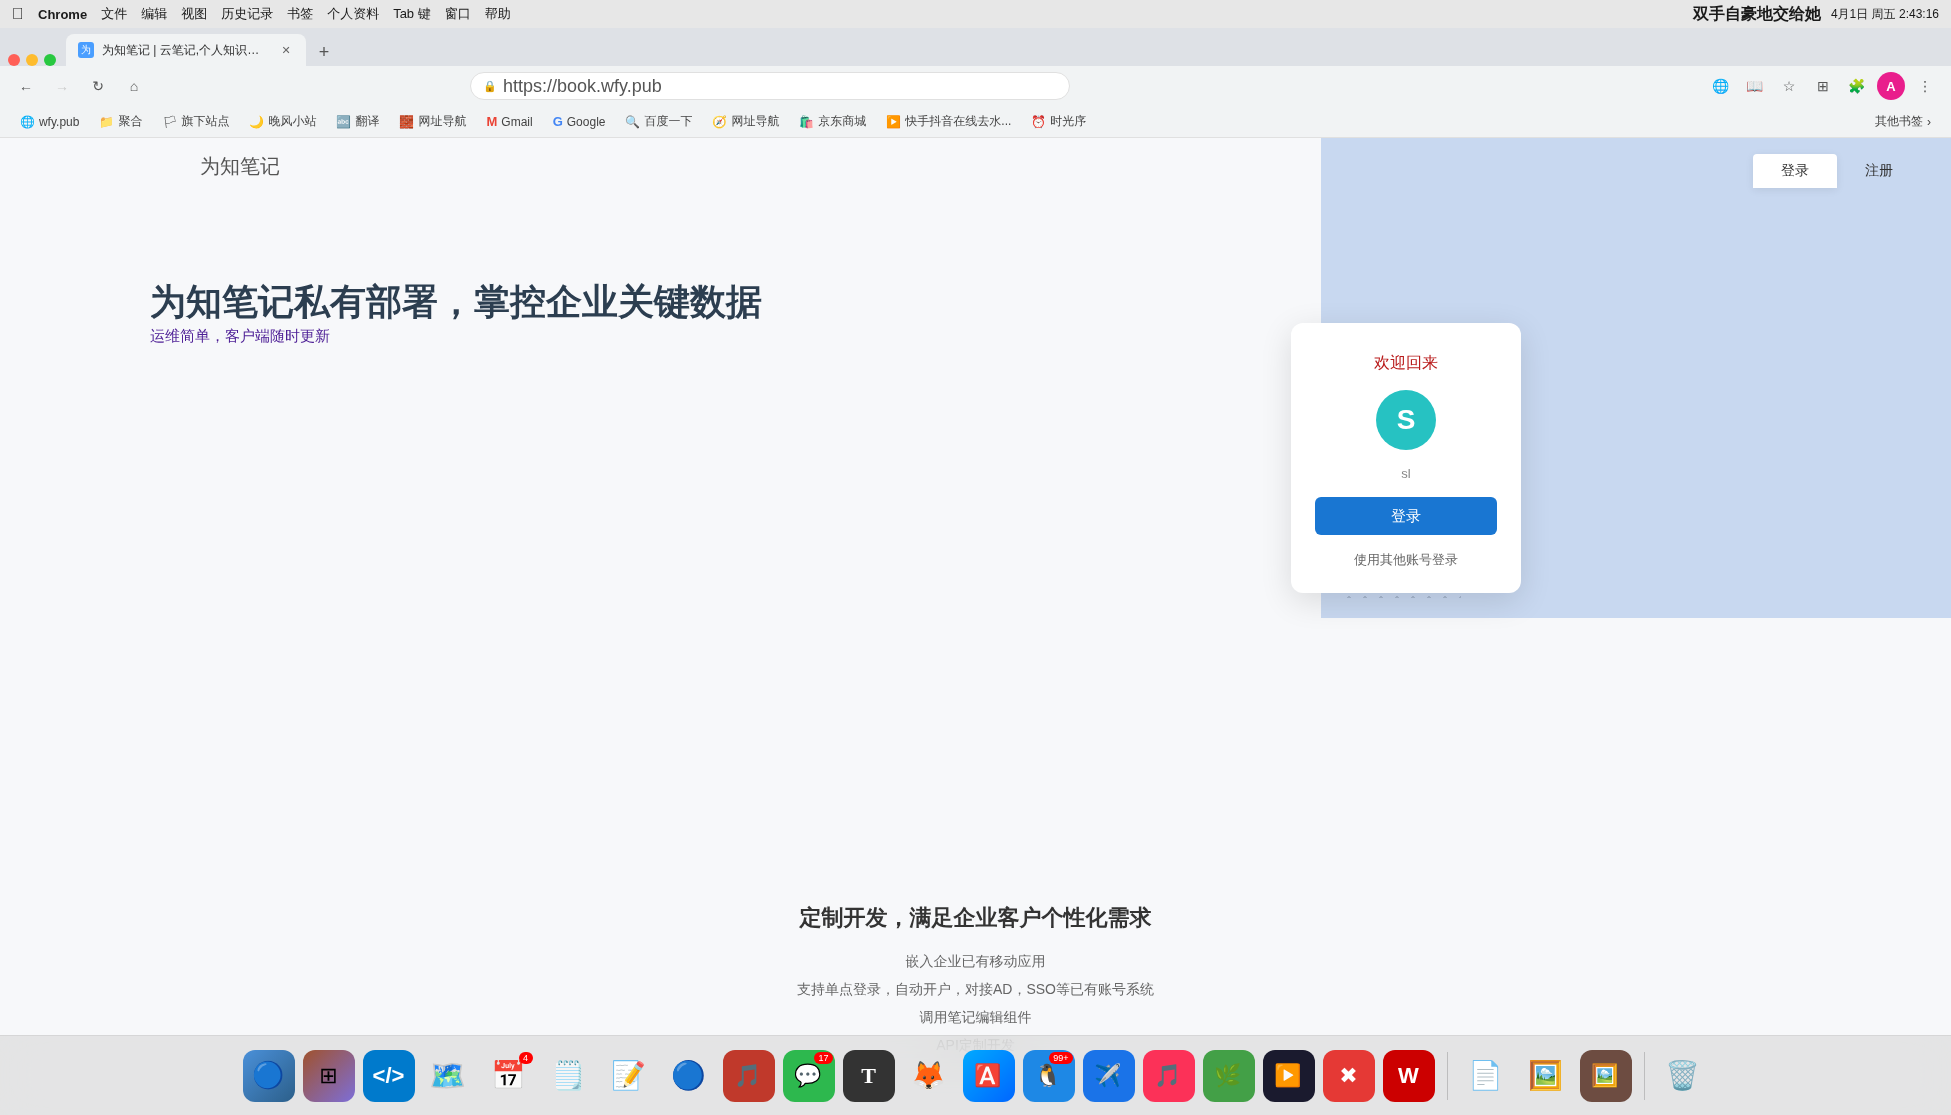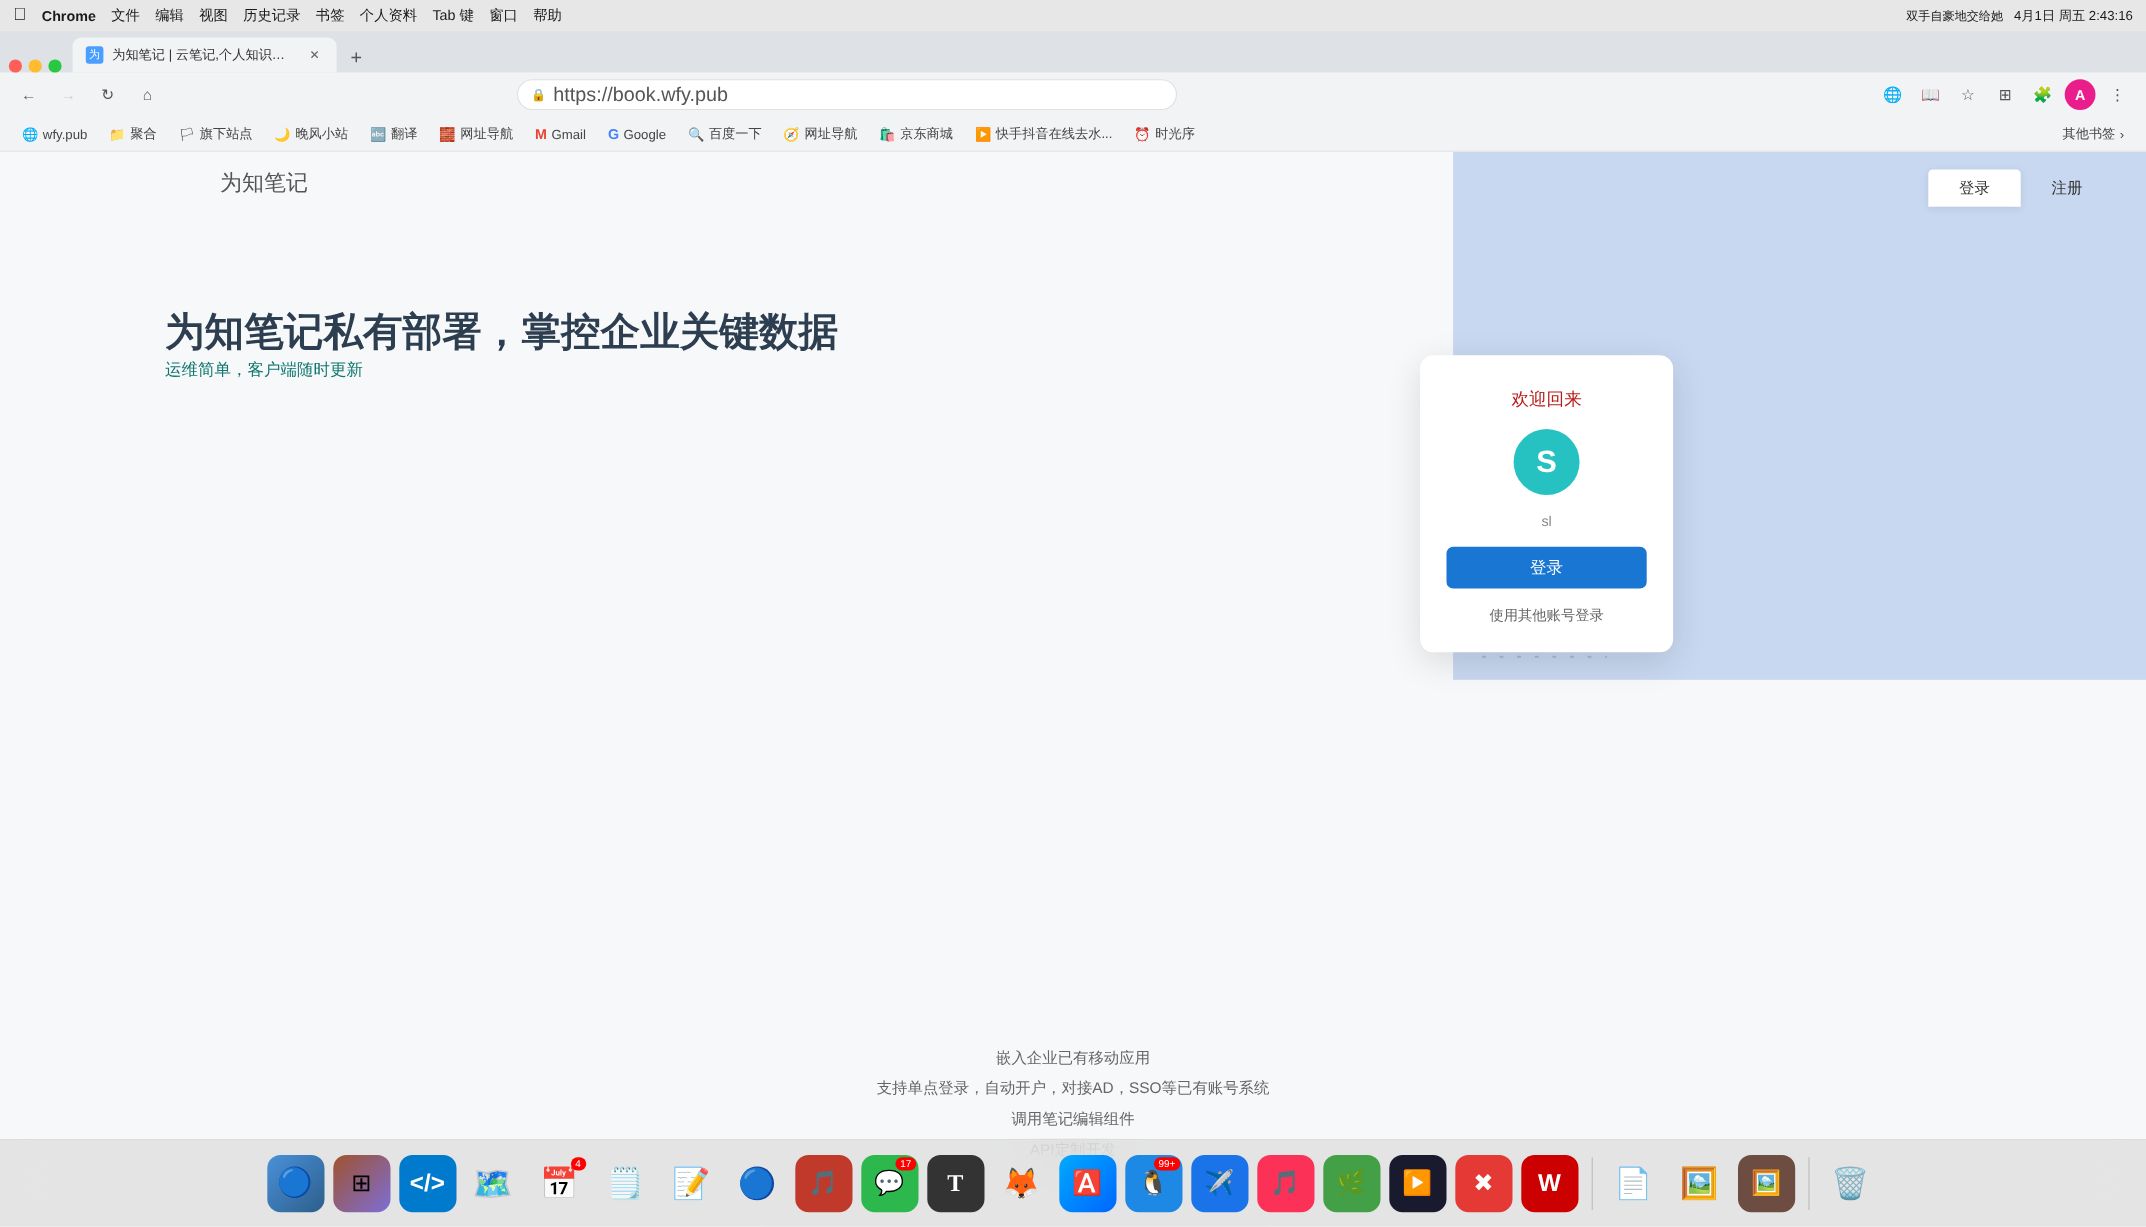--- a/index.html
+++ b/index.html
@@ -201,21 +201,21 @@
       padding: 60px 150px 0 150px;
     }
     .hero-text { flex: 1; }
     .hero-title {
       font-size: 36px;
       font-weight: 700;
       color: #2c3e50;
     }
     .hero-subtitle {
       font-size: 15px;
-      color: #0f766e;
+      color: #4c1d95;
     }
 
     
     .right-panel {
       position: absolute;
       top: 0;
       right: 0;
       width: 630px;
       height: 480px;
       background: #c8d8f0;
@@ -359,21 +359,21 @@
     <span class="menu-item">编辑</span>
     <span class="menu-item">视图</span>
     <span class="menu-item">历史记录</span>
     <span class="menu-item">书签</span>
     <span class="menu-item">个人资料</span>
     <span class="menu-item">Tab 键</span>
     <span class="menu-item">窗口</span>
     <span class="menu-item">帮助</span>
   </div>
   <div class="menubar-right">
-    <span style="font-size:11px;">双手自豪地交给她</span>
+    <span style="font-size:16px;font-weight:bold;">双手自豪地交给她</span>
     <span style="font-size:12px;">4月1日 周五 2:43:16</span>
   </div>
 </div>
 
 <div class="tabbar">
   <div class="traffic-lights" style="margin-right: 10px;">
     <div class="tl tl-red"></div>
     <div class="tl tl-yellow"></div>
     <div class="tl tl-green"></div>
   </div>
@@ -486,20 +486,21 @@
 
   <div class="login-card">
     <div class="login-card-title">欢迎回来</div>
     <div class="avatar">S</div>
     <div class="username-text">sl</div>
     <button class="login-btn">登录</button>
     <div class="other-login">使用其他账号登录</div>
   </div>
 
   <div class="bottom-section">
+    <div class="bottom-title">定制开发，满足企业客户个性化需求</div>
     <div class="bottom-items">
       <div class="bottom-item">嵌入企业已有移动应用</div>
       <div class="bottom-item">支持单点登录，自动开户，对接AD，SSO等已有账号系统</div>
       <div class="bottom-item">调用笔记编辑组件</div>
       <div class="bottom-item">API定制开发</div>
     </div>
   </div>
 </div>
 
 <div class="dock">

